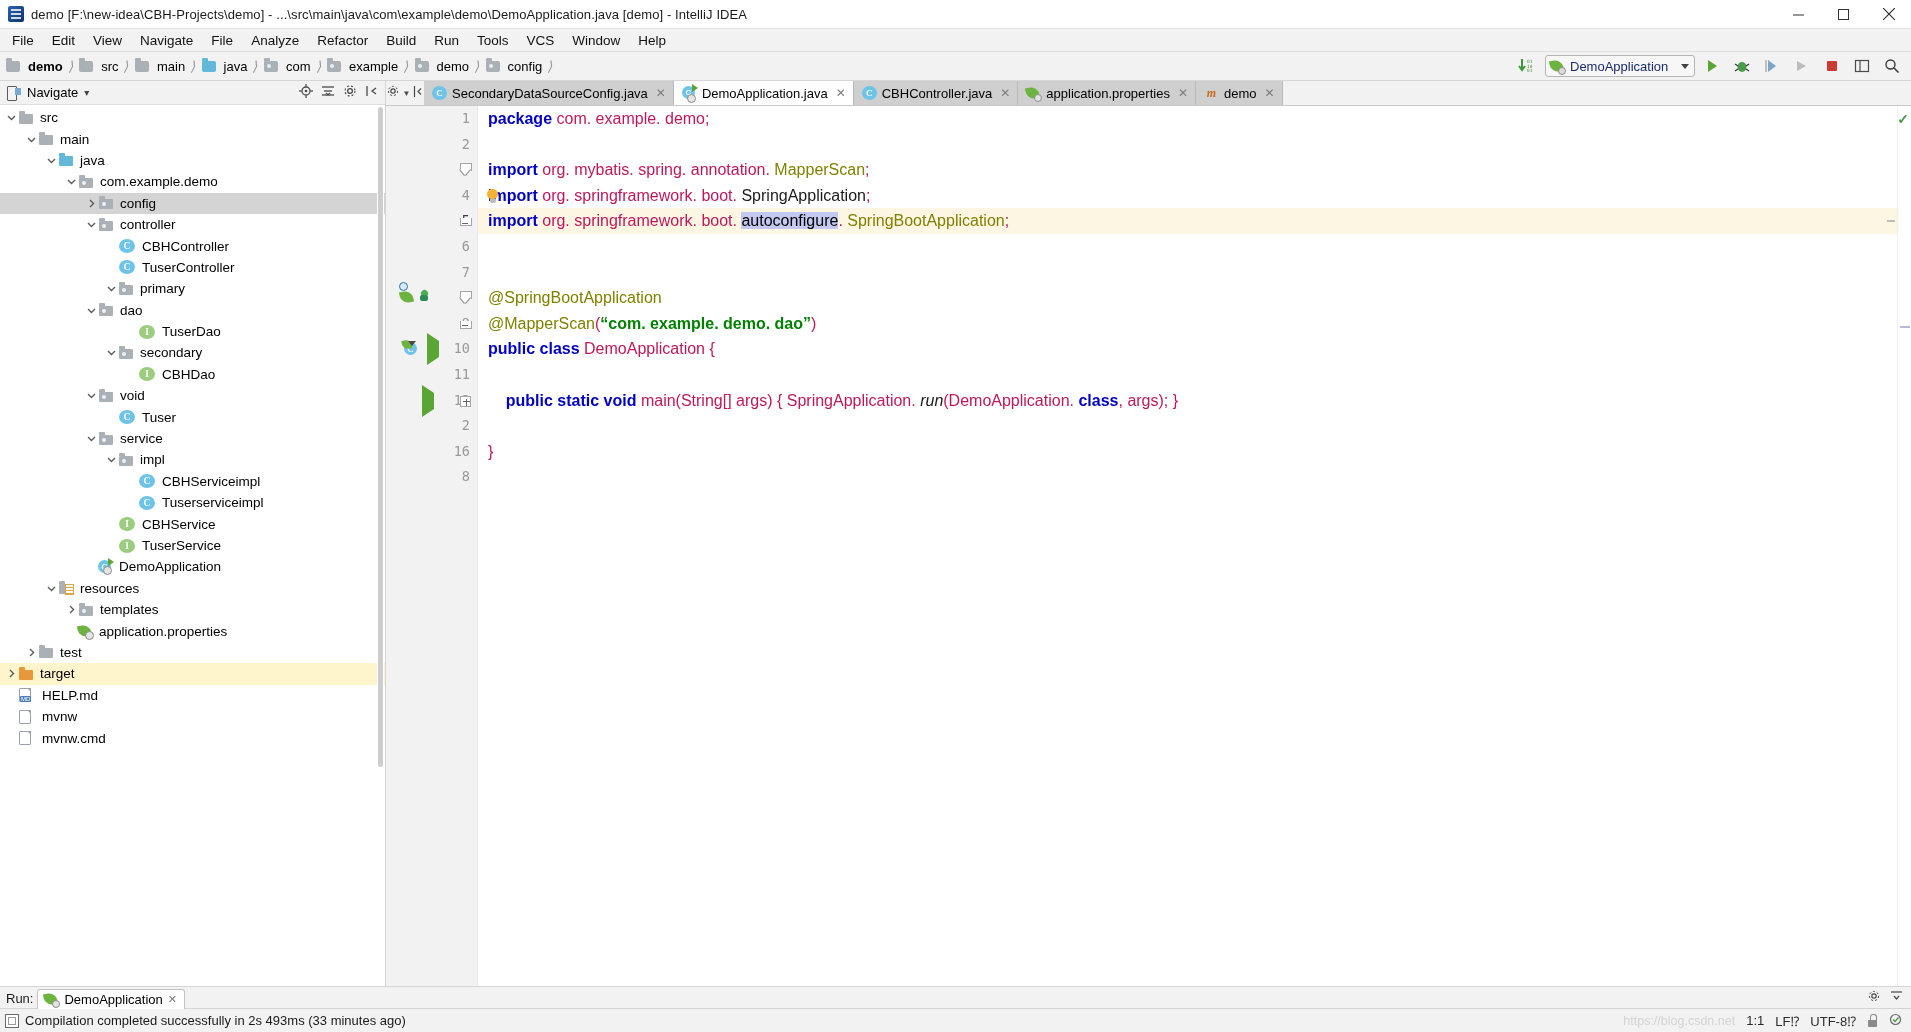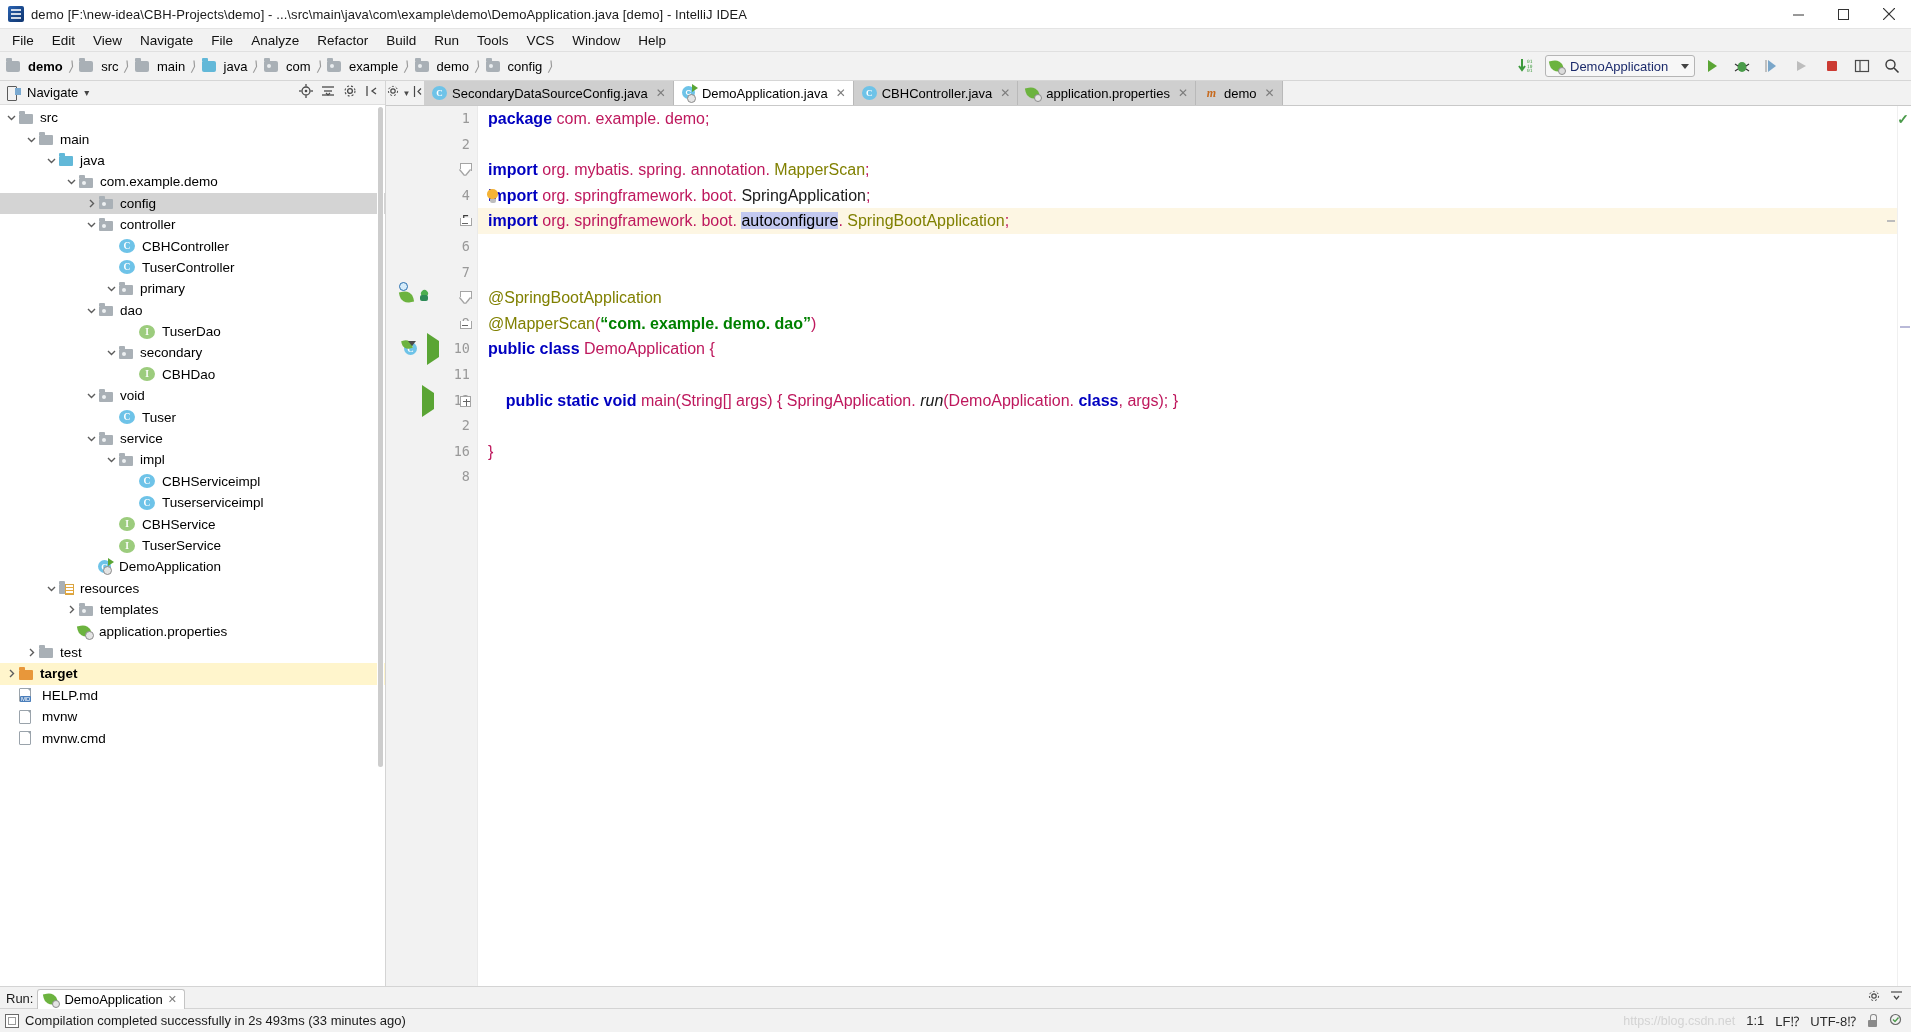--- a/index.html
+++ b/index.html
@@ -94,21 +94,21 @@
     background:#f2f2f2; padding:0 6px 0 7px; border-bottom:1px solid #dedede;
   }
   .sb-title { font-size:13px; }
   .sb-proj-ic { width:14px;height:13px;flex:0 0 14px; position:relative; }
   .sb-proj-ic::before{content:"";position:absolute;left:0;top:0;width:8px;height:13px;border:1.5px solid #5a5a5a;border-radius:1px;}
   .sb-proj-ic::after{content:"";position:absolute;right:0;top:2px;width:6px;height:7px;background:#7aa9d0;}
   .sb-tools { margin-left:auto; display:flex; gap:8px; align-items:center; }
   .tree { flex:1 1 auto; overflow:hidden; position:relative; padding-top:2px; font-size:13.5px; }
   .trow { height:21.4px; display:flex; align-items:center; white-space:nowrap; position:relative; }
   .trow.selected { background:#d4d4d4; }
-  .trow.highlight { background:#fff5cc;font-weight:bold; }
+  .trow.highlight { background:#fff5cc; }
   .twist { width:14px; flex:0 0 14px; display:flex; align-items:center; justify-content:center; color:#5c5c5c; }
   .twist svg { display:block; }
   .tlabel { padding-left:2px; }
   .ic { width:16px; height:16px; flex:0 0 16px; margin-right:4px; position:relative; display:inline-block; }
   .ic.folder { background:transparent; }
   .ic.folder i {
     position:absolute; left:1px; top:4px; width:14px; height:10px; background:#a9b0b6; border-radius:1px;
   }
   .ic.folder i::before{ content:""; position:absolute; left:0; top:-3px; width:6px; height:3px; background:#a9b0b6; border-radius:1px 1px 0 0;}
   .ic.folder.blue i, .ic.folder.blue i::before { background:#62b8d8; }

